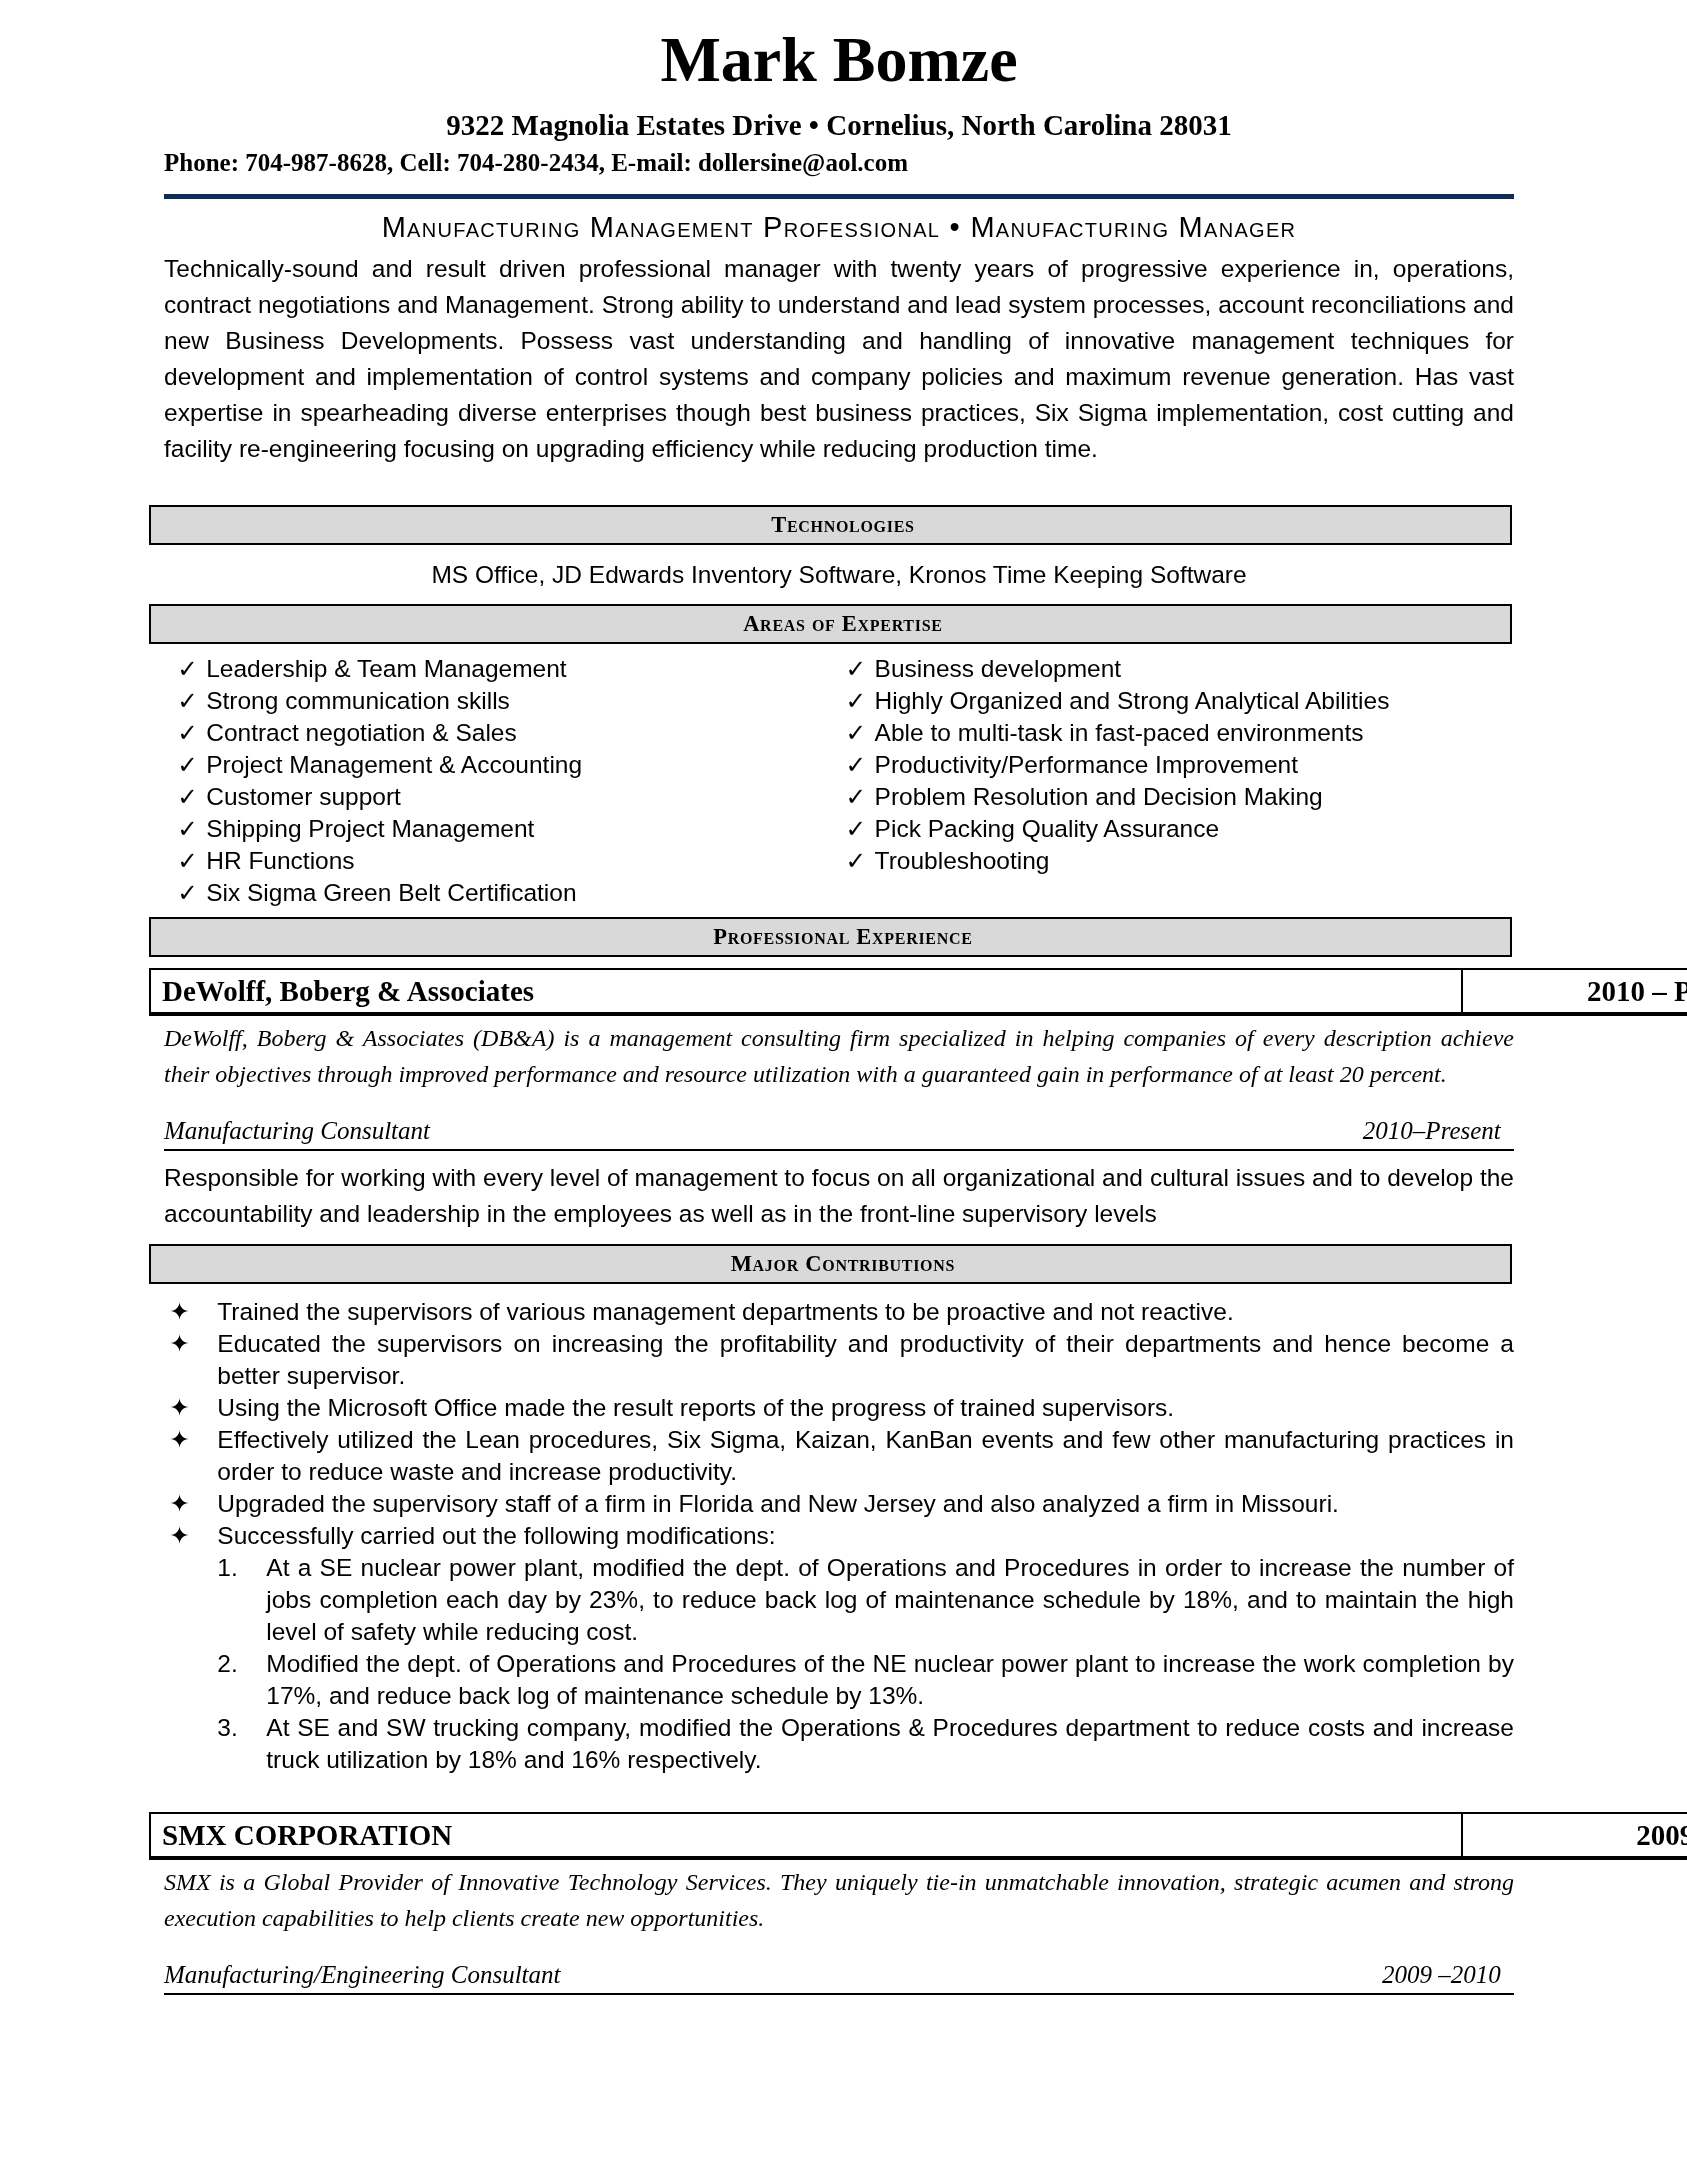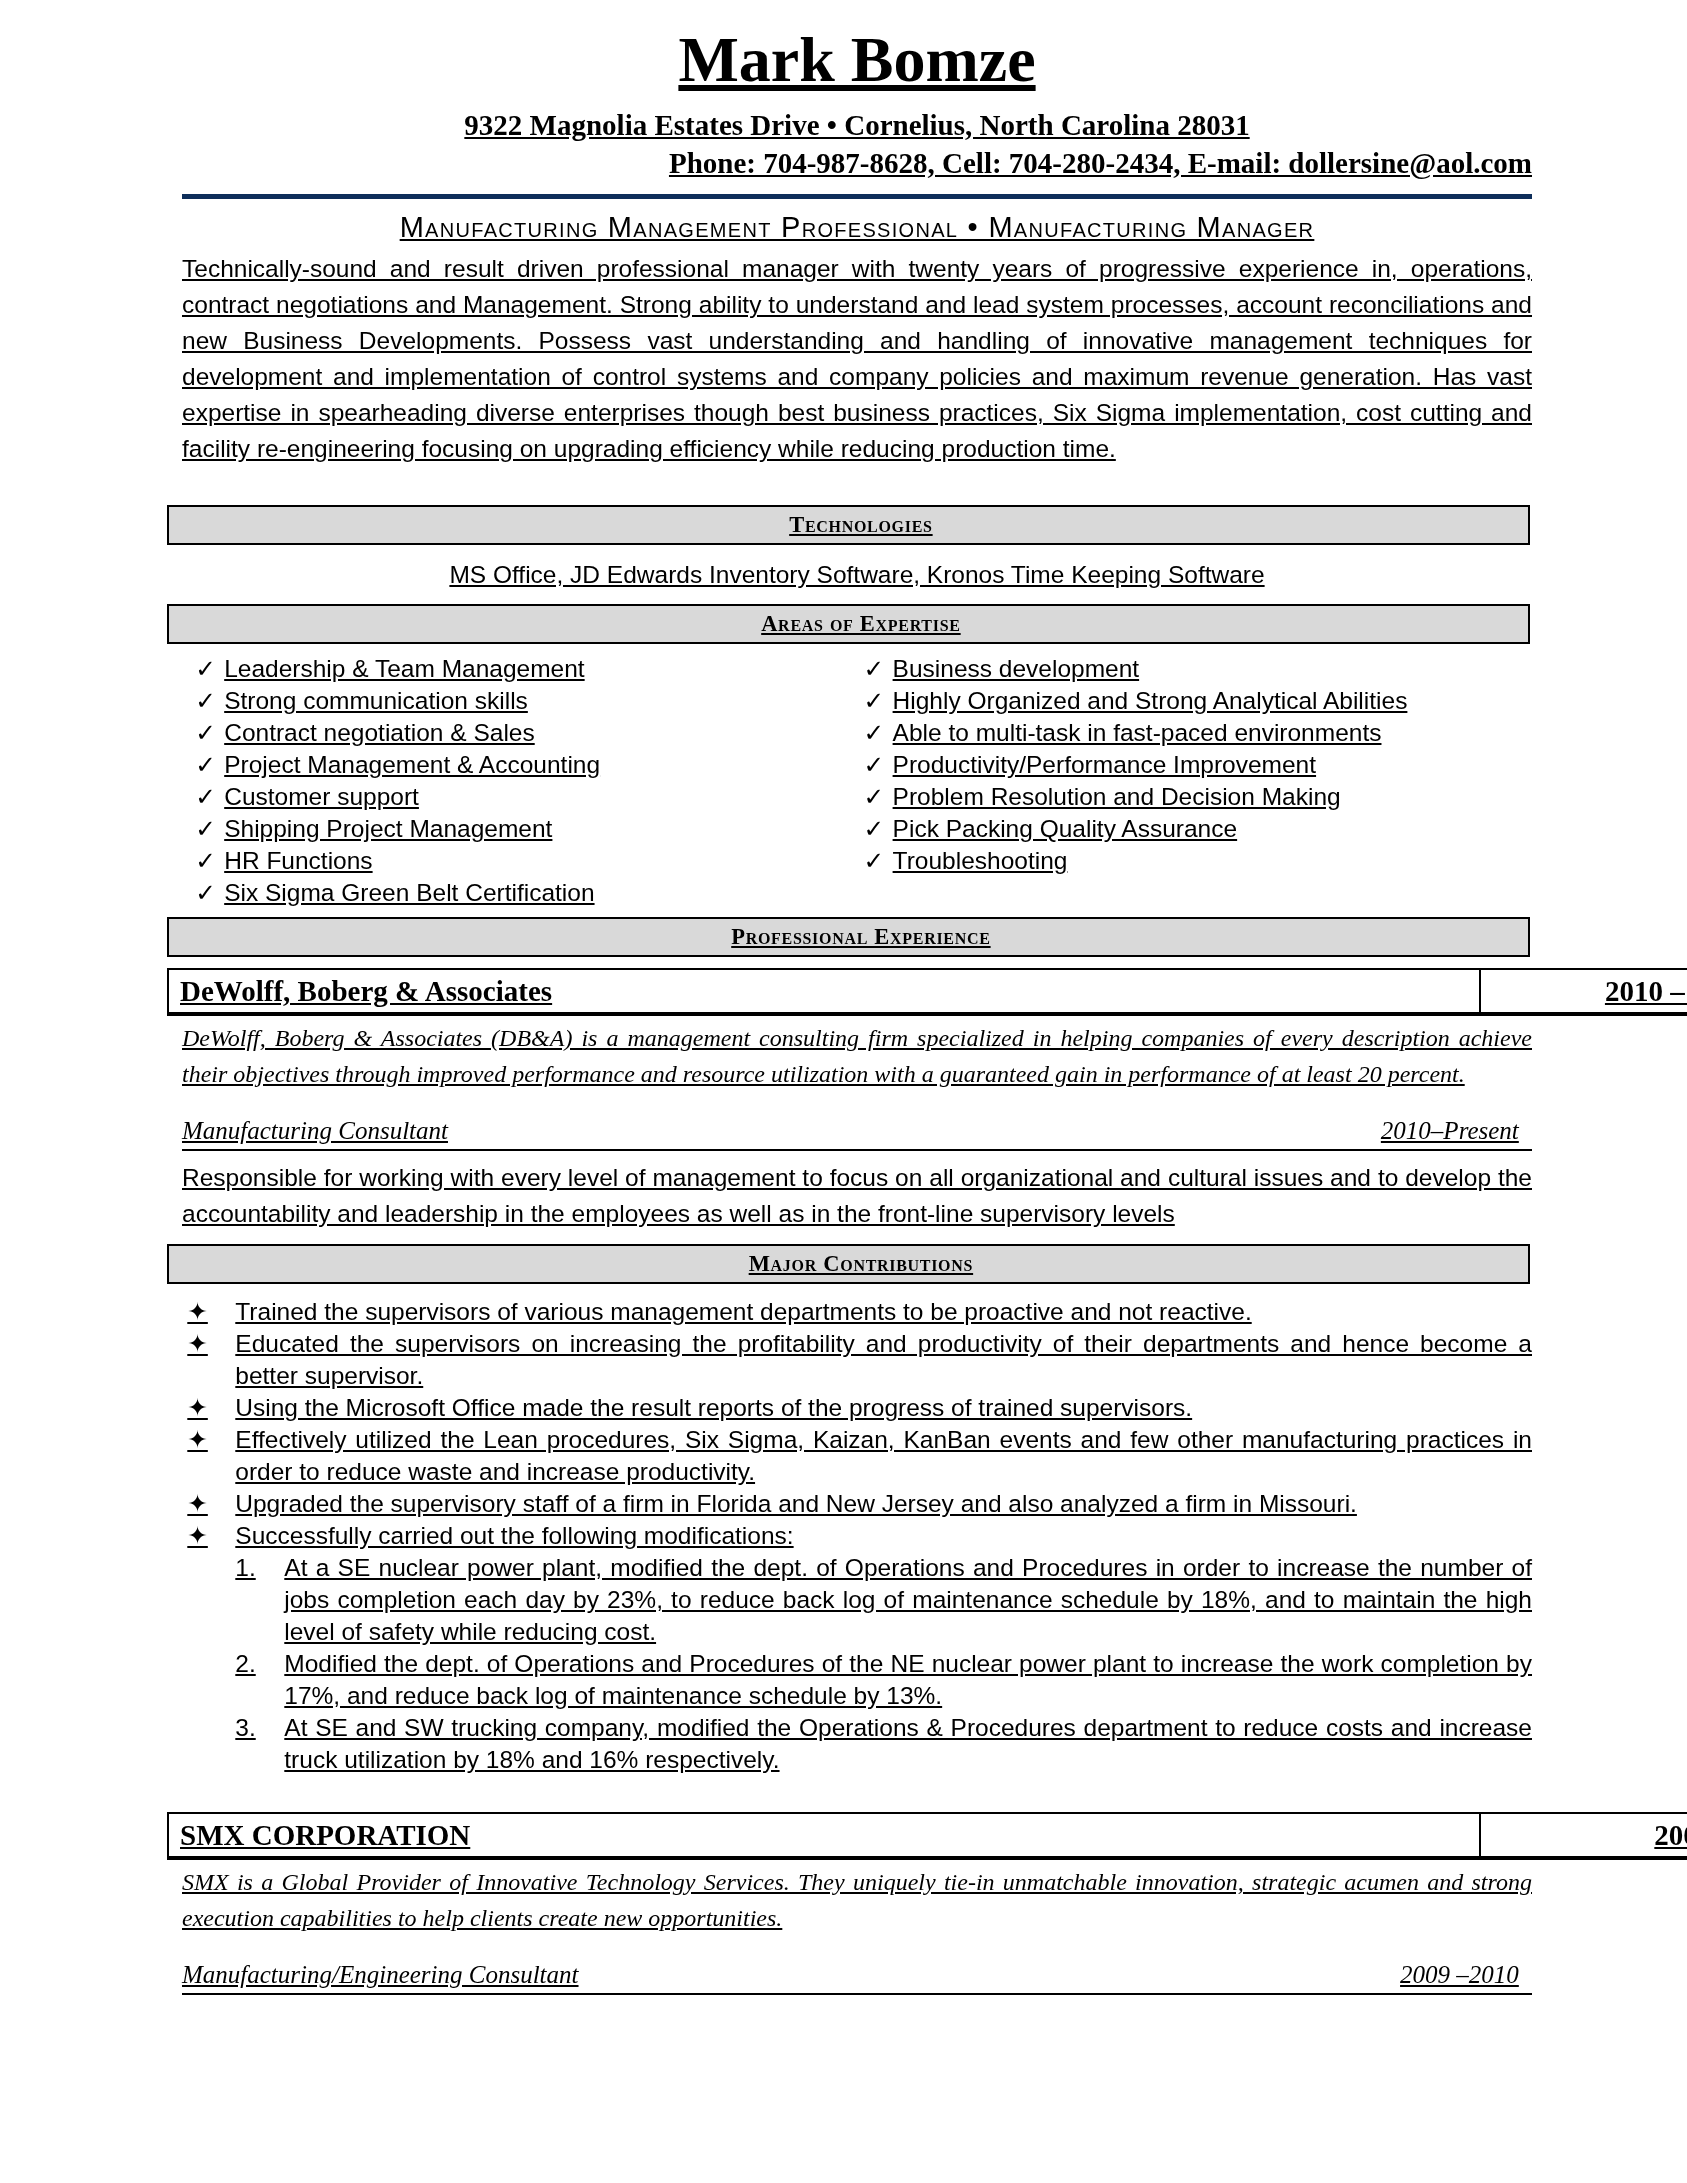--- a/index.html
+++ b/index.html
@@ -1,23 +1,23 @@
 <!DOCTYPE html>
 <html style="font-size:10.6px"><head>
   <meta charset="utf-8">
   <style>
     html, body { margin: 0; padding: 0; background: #ffffff; }
     body { width: 1687px; height: 2183px; position: relative; color: #000; overflow: hidden; }
-    .page { position: absolute; left: 182px; top: 0; width: 1350px; text-decoration: underline; }
+    .page { position: absolute; left: 164px; top: 0; width: 1350px; }
     .serif { font-family: "Liberation Serif", "DejaVu Serif", serif; }
     .sans { font-family: "Liberation Sans", "DejaVu Sans", sans-serif; }
 
     .name { text-align: center; font-size: 64px; font-weight: bold; margin-top: 20px; line-height: 79px; }
     .addr { text-align: center; font-size: 29px; font-weight: bold; line-height: 38px; margin-top: 6.6px; }
-    .contact { text-align: right; font-size: 29px; font-weight: bold; line-height: 38px; }
+    .contact { text-align: left; font-size: 25px; font-weight: bold; line-height: 38px; }
     .rule { height: 5.3px; background: #0e2e5a; margin-top: 12px; }
     .headline { text-align: center; font-size: 29px; letter-spacing: 1.3px; font-variant: small-caps; margin-top: 9.3px; line-height: 38px; }
 
     .summary { font-size: 24.5px; line-height: 36px; text-align: justify; margin-top: 5.3px; }
 
     .section-bar { margin-left: -14.6px; width: 1363px; border: 2.6px solid #000; background: #d9d9d9; text-align: center; font-size: 22.5px; font-weight: bold; font-variant: small-caps; letter-spacing: 0.7px; line-height: 36px; box-sizing: border-box; padding-left: 24px; }
     .tech { text-align: center; font-size: 24.5px; line-height: 40px; margin: 9.3px 0; }
 
     .expertise { display: flex; font-size: 24.5px; line-height: 32px; margin-top: 9.3px; margin-bottom: 8px; }
     .exp-col { flex: 1; }

